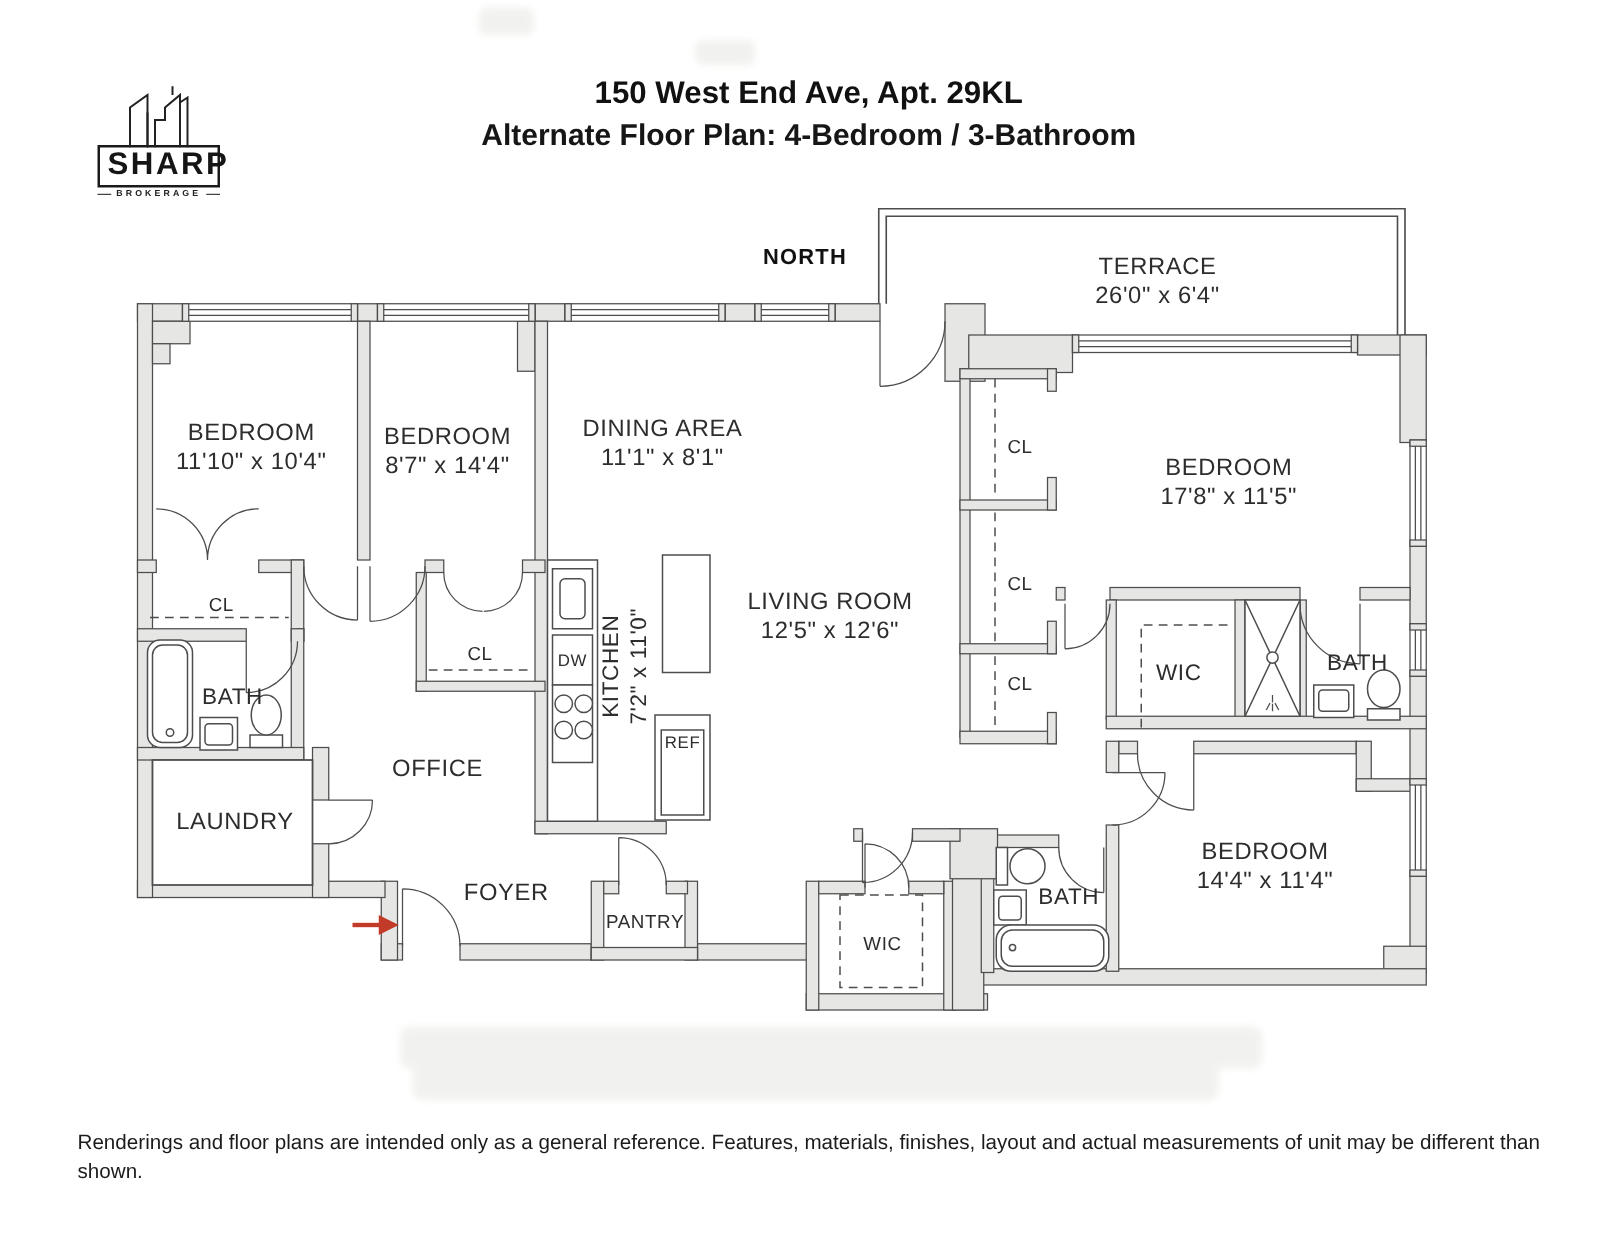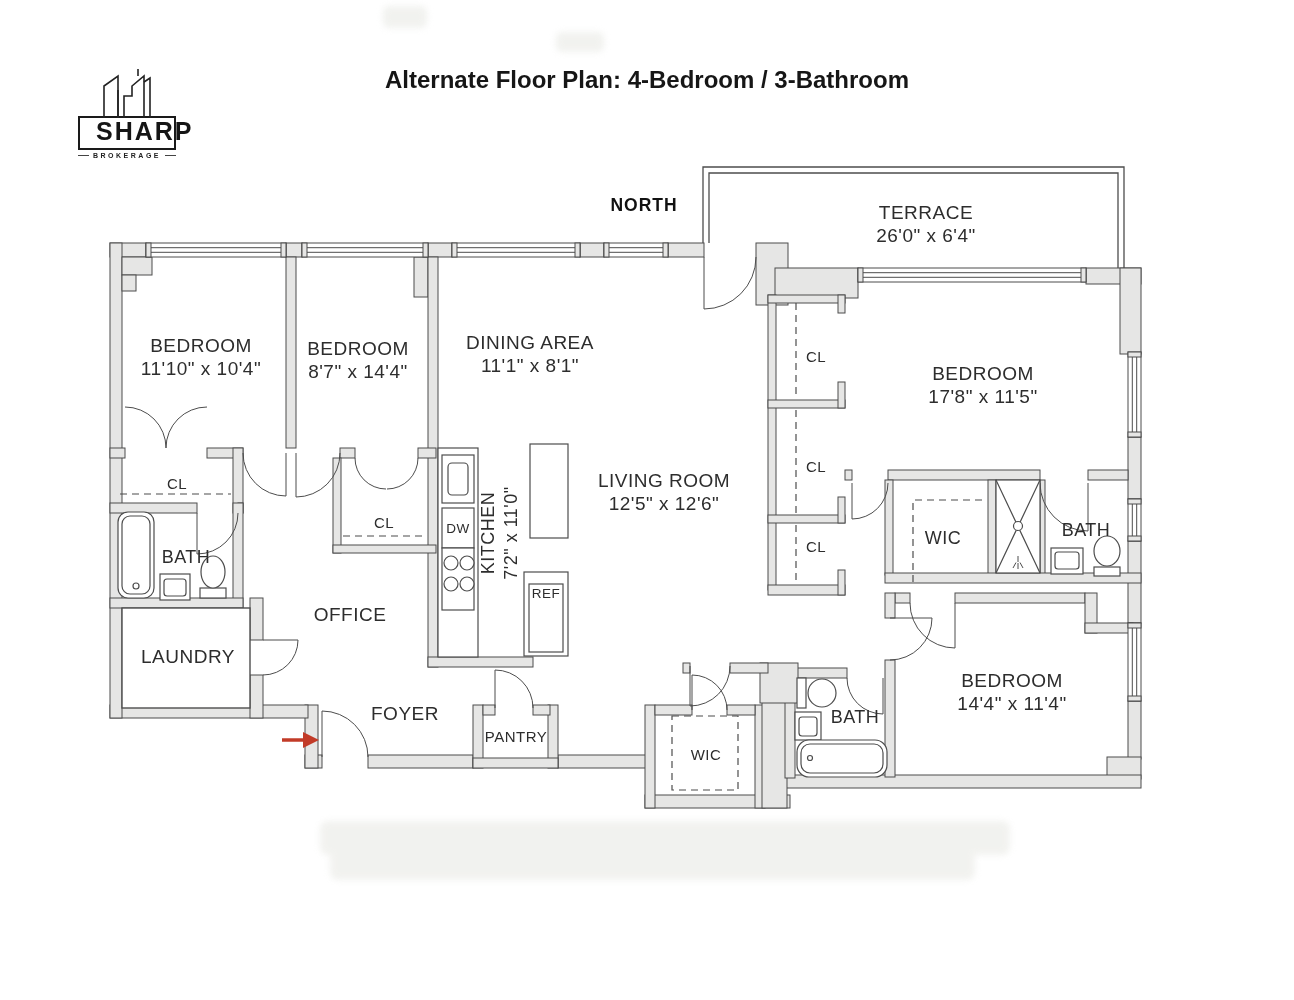--- a/index.html
+++ b/index.html
@@ -3,21 +3,21 @@
 <meta charset="utf-8">
 <style>
   html,body{margin:0;padding:0;background:#fff;}
   .page{position:relative;width:1294px;height:1000px;background:#ffffff;overflow:hidden;
         font-family:"Liberation Sans",sans-serif;color:#111;}
   .hdr{position:absolute;left:0;top:60px;width:100%;text-align:center;}
   .hdr .title{font-size:25px;font-weight:700;color:#111;}
   .hdr .subtitle{font-size:24px;font-weight:600;color:#161616;margin-top:6px;}
   .logo{position:absolute;left:78px;top:66px;width:98px;text-align:center;}
   .logo .bldg{display:block;margin:0 auto;}
-  .logo .box{border:2px solid #1a1a1a;padding:0 6px 2px 16px;margin-top:-2px;
+  .logo .box{border:2px solid #1a1a1a;padding:0 6px 2px 6px;margin-top:-2px;
              font-size:25px;font-weight:700;letter-spacing:2px;color:#151515;line-height:1.1;}
   .logo .tag{display:flex;align-items:center;gap:4px;margin-top:2px;}
   .logo .tag .rule{flex:1;height:1px;background:#444;}
   .logo .tag span{font-size:7px;letter-spacing:2.5px;font-weight:700;color:#222;}
   .planSvg{position:absolute;left:0;top:0;}
   .footer{position:absolute;left:62px;top:903px;width:1180px;font-size:16.5px;
           line-height:1.42;color:#1c1c1c;}
   text{font-family:"Liberation Sans",sans-serif;fill:#2d2d2d;text-anchor:middle;letter-spacing:.5px;}
   .rm{font-size:19px;} .rm18{font-size:18px;} .sm{font-size:15px;} .xs{font-size:13.5px;}
   .north{font-size:17.5px;font-weight:700;fill:#111;letter-spacing:1px;}
@@ -39,20 +39,21 @@
     </svg>
     <div class="box">SHARP</div>
     <div class="tag">
       <div class="rule"></div>
       <span>BROKERAGE</span>
       <div class="rule"></div>
     </div>
   </div>
 
   <div class="hdr">
+    <div class="title">150 West End Ave, Apt. 29KL</div>
     <div class="subtitle">Alternate Floor Plan:  4-Bedroom / 3-Bathroom</div>
   </div>
 
   <svg class="planSvg" width="1294" height="1000" viewBox="0 0 1294 1000">
 
     <g style="filter:blur(3px)" fill="#e9eae5" opacity="0.6">
       <rect x="320" y="821" width="690" height="34" rx="8"></rect>
       <rect x="330" y="850" width="645" height="30" rx="8"></rect>
       <rect x="383" y="6" width="44" height="22" rx="6"></rect>
       <rect x="556" y="32" width="48" height="20" rx="6"></rect>
@@ -314,14 +315,15 @@
     <text class="sm" x="177" y="489">CL</text>
     <text class="sm" x="384" y="528">CL</text>
     <text class="sm" x="816" y="362">CL</text>
     <text class="sm" x="816" y="472">CL</text>
     <text class="sm" x="816" y="552">CL</text>
 
     <text class="xs" x="458" y="533">DW</text>
     <text class="xs" x="546" y="598">REF</text>
   </svg>
 
+  <div class="footer">Renderings and floor plans are intended only as a general reference. Features, materials, finishes, layout and actual measurements of unit may be different than shown.</div>
 
 </div>
 
 </body></html>

